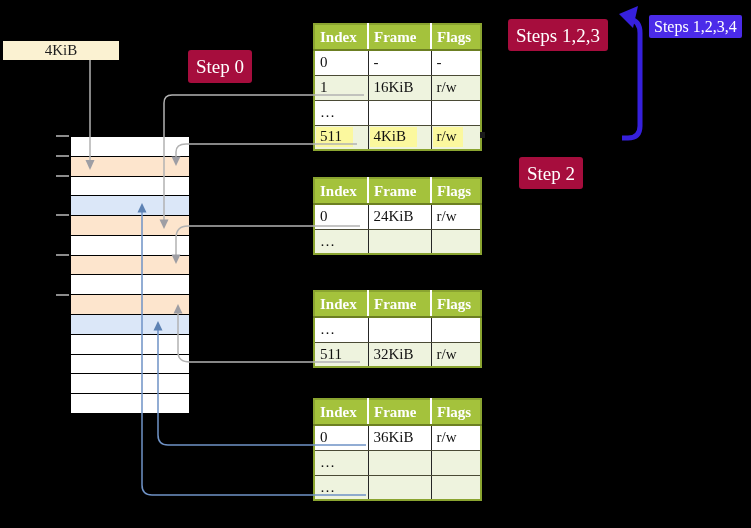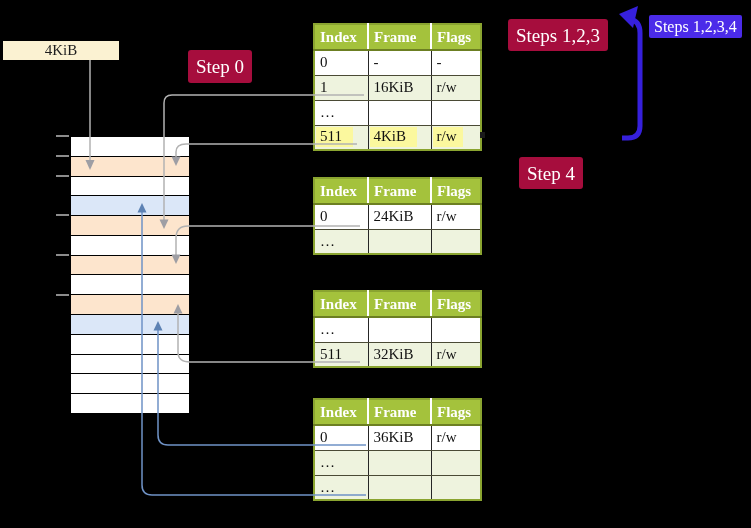--- a/index.html
+++ b/index.html
@@ -69,21 +69,21 @@
 <div id="canvas">
 
   <div class="plainlabel" style="left:3px;top:41px;width:116px;height:19px;">4KiB</div>
 
   <div class="badge red" style="left:188px;top:41px;height:33px;margin-top:9px;">Step 0</div>
 
   <div class="badge red" style="left:508px;top:19px;height:19px;">Steps 1,2,3</div>
 
   <div class="badge blue" style="left:649px;top:15px;height:23px;">Steps 1,2,3,4</div>
 
-  <div class="badge red" style="left:519px;top:157px;height:18px;">Step 4</div>
+  <div class="badge red" style="left:519px;top:157px;height:18px;">Step 2</div>
 
   <div id="memcol">
     <div class="mem-row t-empty"></div>
     <div class="mem-row t-page-table"></div>
     <div class="mem-row t-empty"></div>
     <div class="mem-row t-mapped-page"></div>
     <div class="mem-row t-page-table"></div>
     <div class="mem-row t-empty"></div>
     <div class="mem-row t-page-table"></div>
     <div class="mem-row t-empty"></div>

